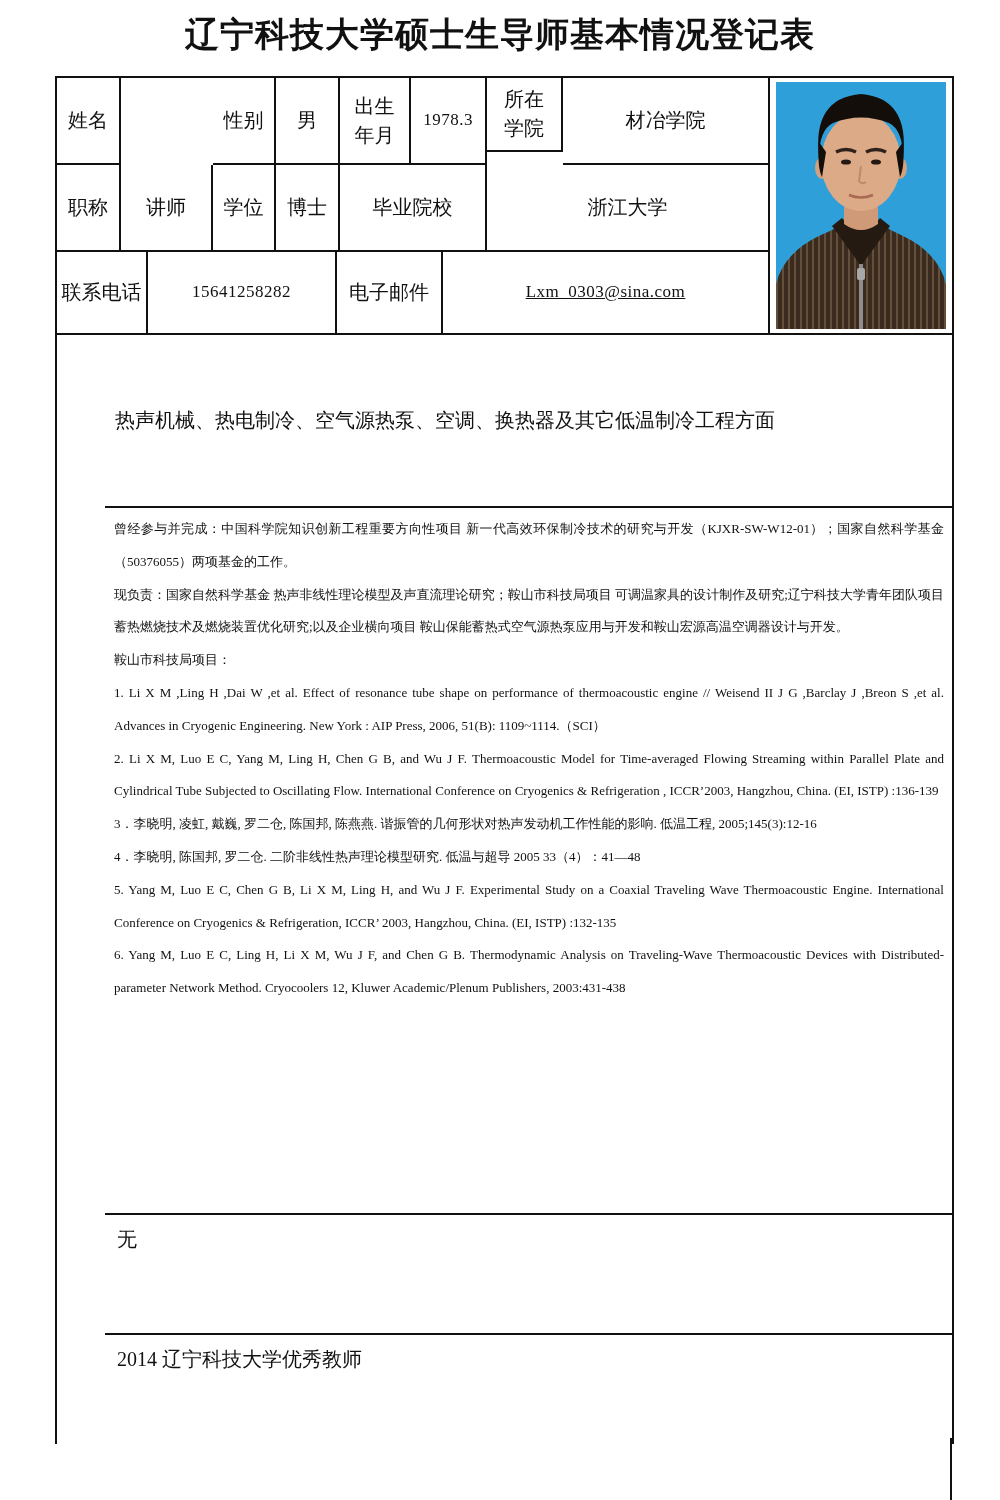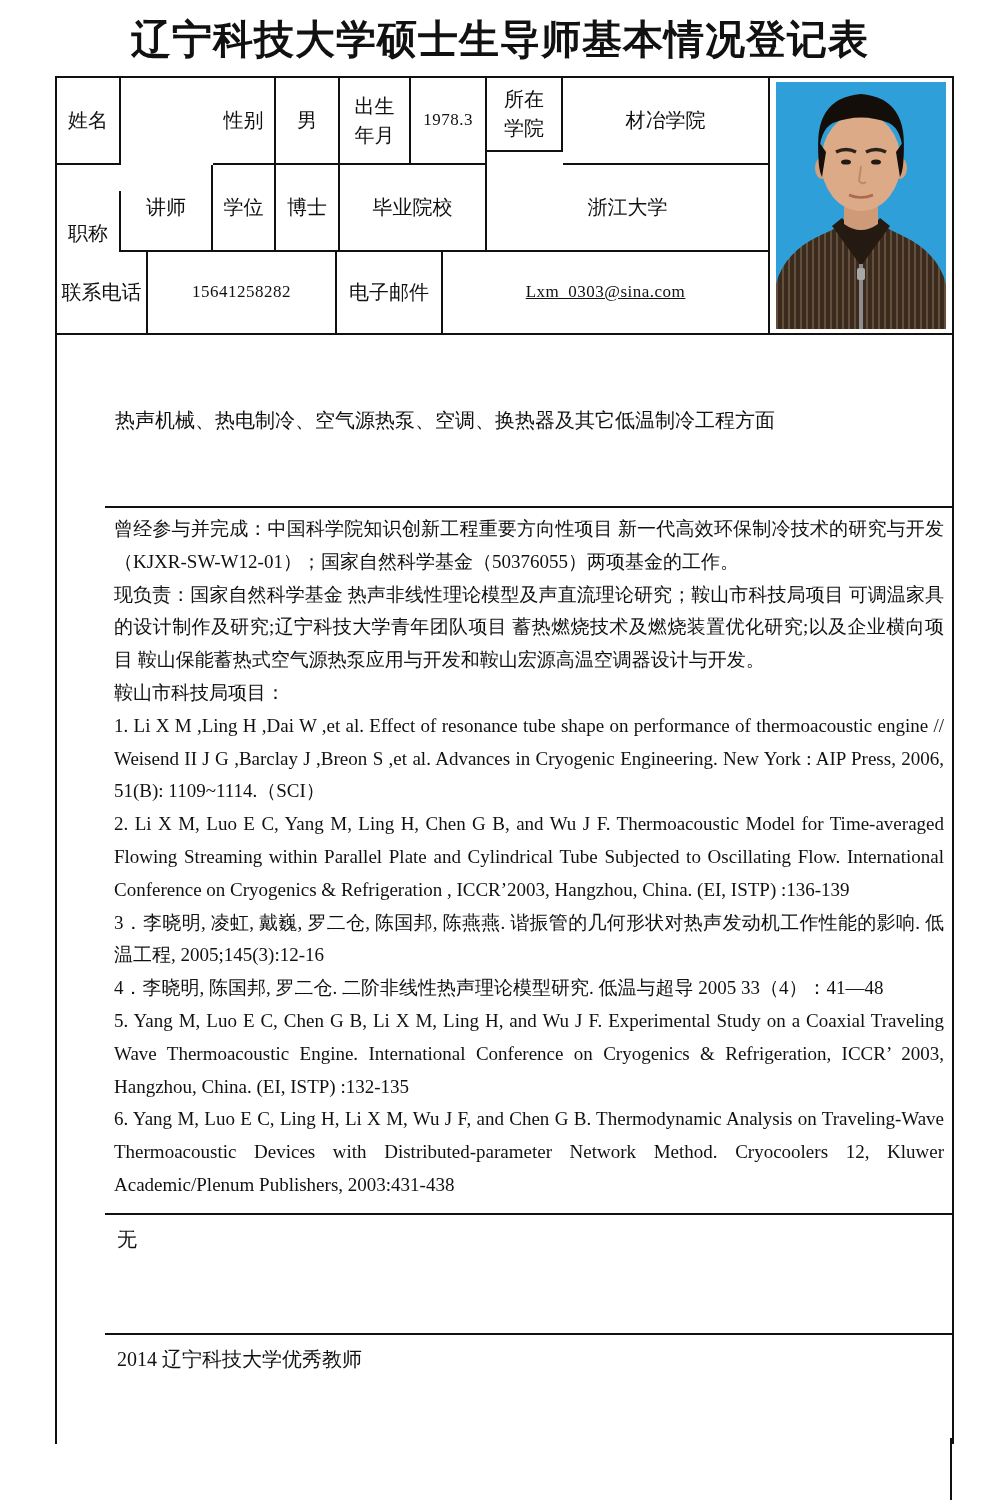--- a/index.html
+++ b/index.html
@@ -1,19 +1,19 @@
 <!DOCTYPE html>
 <html><head>
 <meta charset="utf-8">
 <style>
   html,body{margin:0;padding:0;background:#ffffff;}
   .page{position:relative;width:1000px;height:1500px;background:#ffffff;
         font-family:"Liberation Serif","DejaVu Serif",serif;color:#111;}
   .title{position:absolute;left:0;top:12px;width:1000px;text-align:center;
-         font-size:40px;font-weight:700;letter-spacing:1px;margin:0;}
+         font-size:34px;font-weight:700;letter-spacing:1px;margin:0;}
   .form-table{position:absolute;left:55px;top:76px;width:899px;height:1368px;
               border:2px solid #111;box-sizing:border-box;}
   .cell{position:absolute;box-sizing:border-box;border-right:2px solid #111;border-bottom:2px solid #111;
         display:flex;align-items:center;justify-content:center;font-size:20px;line-height:1.45;
         overflow:hidden;background:#fff;}
   .no-r{border-right:none;}
   .no-b{border-bottom:none;}
   .wrap2{width:2.15em;text-align:center;}
   .left-top{align-items:flex-start;justify-content:flex-start;padding:10px 10px 0 12px;}
   .left-mid{justify-content:flex-start;padding-left:10px;padding-right:8px;text-align:right;}
@@ -24,21 +24,21 @@
   .c-xm-l{left:0;top:0;width:64px;height:87px;}
   .c-xm-v{left:64px;top:0;width:92px;height:87px;}
   .c-xb-l{left:156px;top:0;width:63px;height:87px;}
   .c-xb-v{left:219px;top:0;width:64px;height:87px;}
   .c-cs-l{left:283px;top:0;width:71px;height:87px;}
   .c-cs-v{left:354px;top:0;width:76px;height:87px;}
   .c-xy-l{left:430px;top:0;width:76px;height:74px;}
   .c-xy-v{left:506px;top:0;width:207px;height:87px;}
   .c-photo{left:713px;top:0;width:182px;height:257px;}
   
-  .c-zc-l{left:0;top:87px;width:64px;height:87px;margin-top:26px;}
+  .c-zc-l{left:0;top:87px;width:64px;height:87px;}
   .c-zc-v{left:64px;top:87px;width:92px;height:87px;}
   .c-xw-l{left:156px;top:87px;width:63px;height:87px;}
   .c-xw-v{left:219px;top:87px;width:64px;height:87px;}
   .c-by-l{left:283px;top:87px;width:147px;height:87px;}
   .c-by-v{left:430px;top:87px;width:283px;height:87px;}
   
   .c-dh-l{left:0;top:174px;width:91px;height:83px;}
   .c-dh-v{left:91px;top:174px;width:189px;height:83px;}
   .c-em-l{left:280px;top:174px;width:106px;height:83px;}
   .c-em-v{left:386px;top:174px;width:327px;height:83px;}
@@ -54,21 +54,21 @@
   
   .c-h-l{left:0;top:1257px;width:48px;height:103px;}
   .c-h-v{left:48px;top:1257px;width:847px;height:103px;}
 
   .vlabel{flex-direction:column;height:100%;width:100%;}
   .v-evenly{justify-content:space-evenly;}
   .v-center{justify-content:center;}
   .v-center span{line-height:33px;}
 
   .pubs{display:block;width:100%;height:100%;padding:5px 8px 0 9px;box-sizing:border-box;
-        font-size:19px;line-height:32.8px;overflow:hidden;}
+        font-size:13px;line-height:32.8px;overflow:hidden;}
   .pubs p{margin:0;text-align:justify;}
   .id-photo{width:170px;height:247px;display:block;}
 </style>
 </head>
 <body>
 
 <div class="page">
 
   <h1 class="title">辽宁科技大学硕士生导师基本情况登记表</h1>
 

